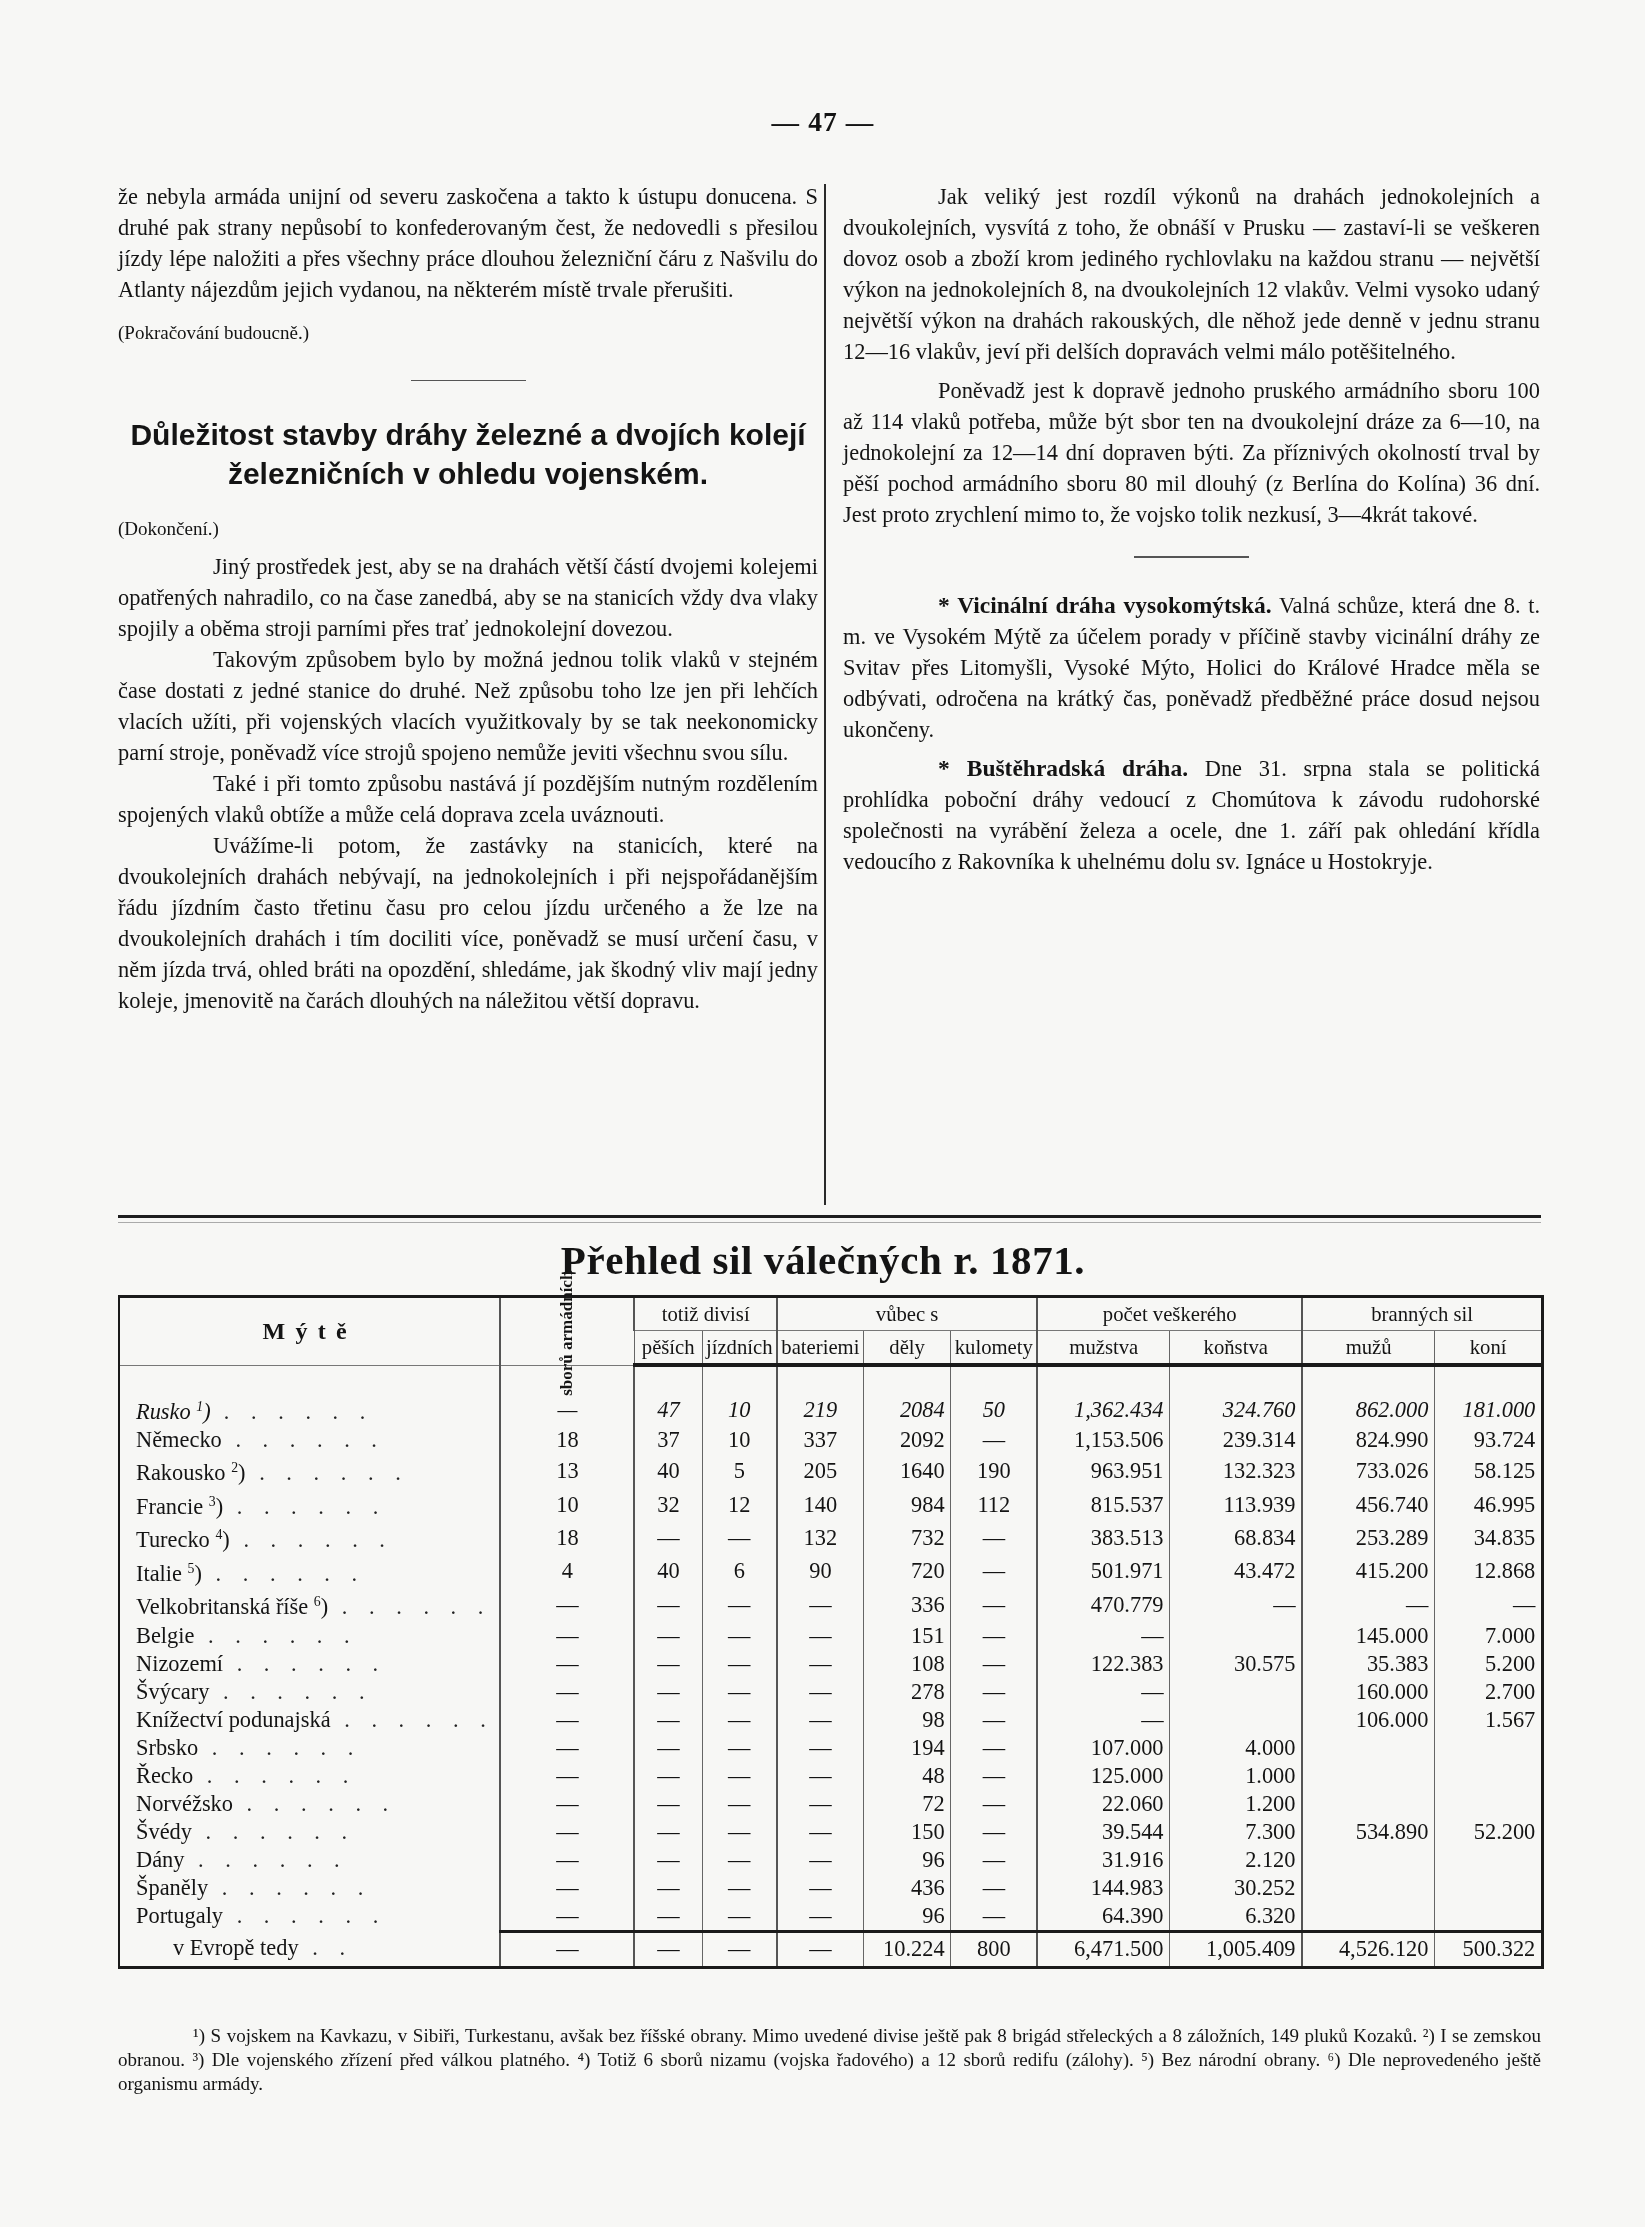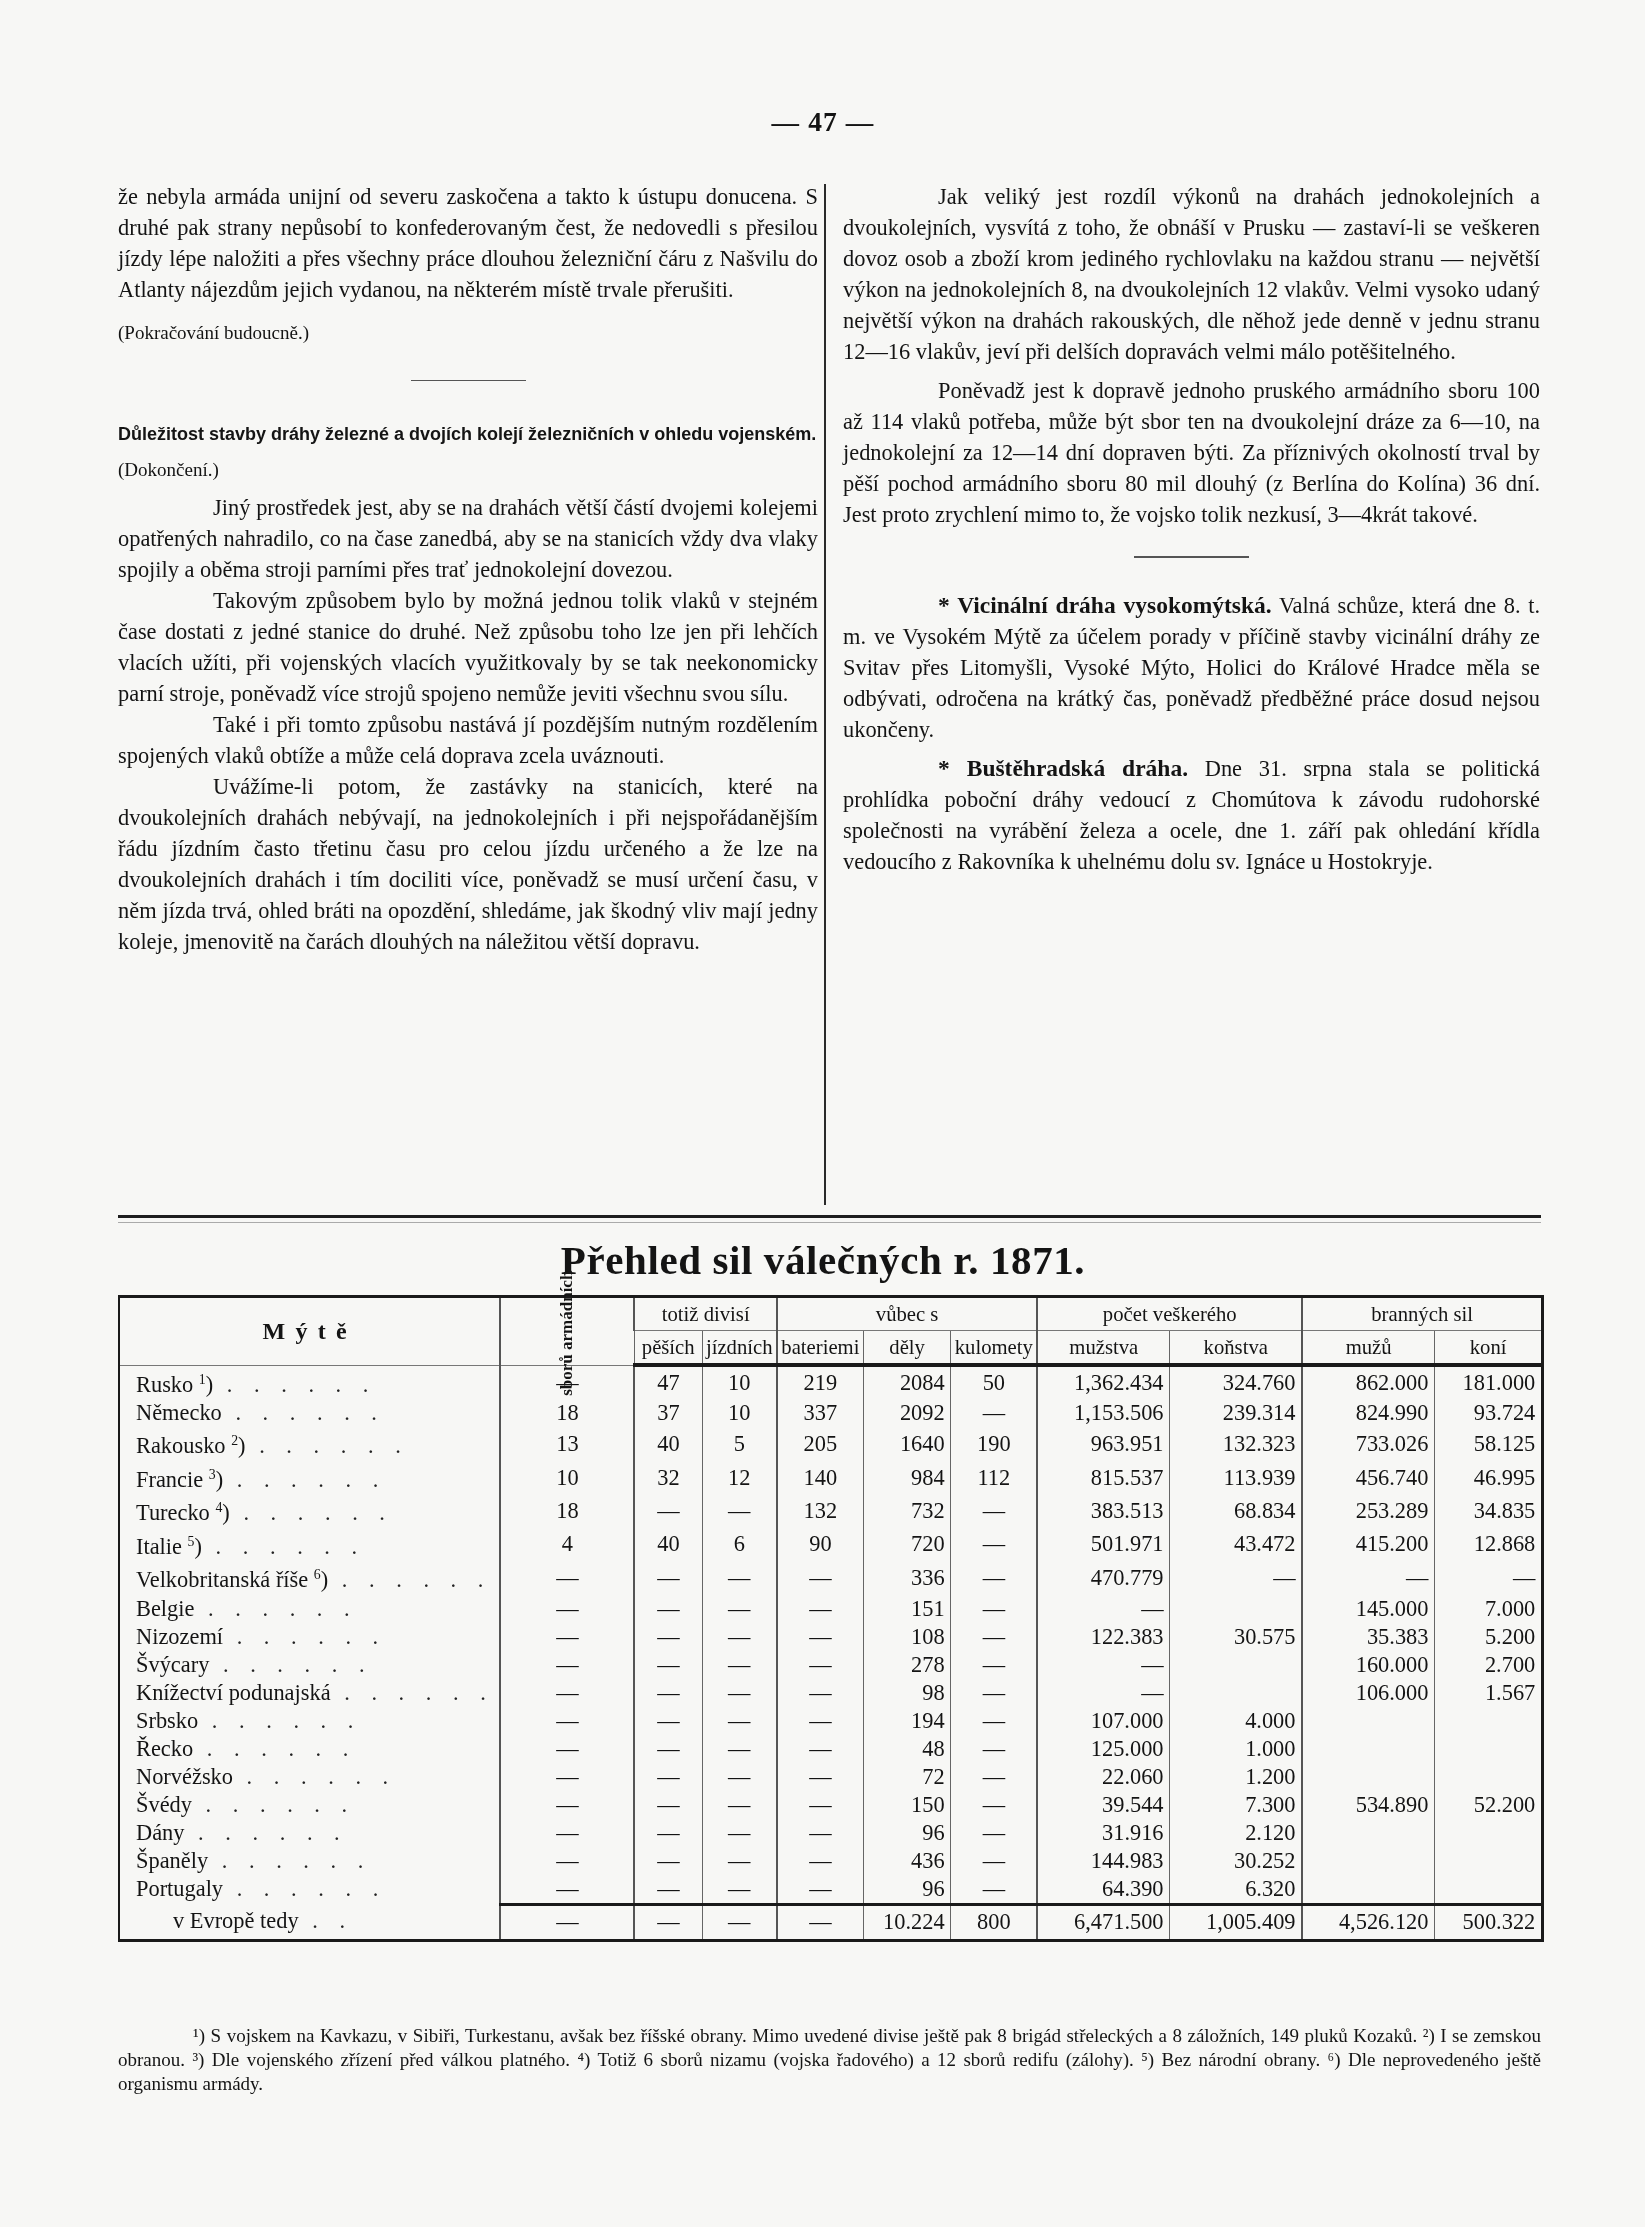--- a/index.html
+++ b/index.html
@@ -25,22 +25,22 @@
     position:absolute; left:824px; top:184px; width:1.7px; height:1021px;
     background:#2a2a2a;
   }
   .col p { margin:0; text-indent:0; }
   .col p.indent { text-indent:95px; }
   .centered { text-align:left; }
   .small-note { font-size:19px; }
   .short-rule { width:115px; height:1.7px; background:#555; margin:32px auto 34px; }
   .article-title {
     font-family:"Liberation Sans", "DejaVu Sans", sans-serif;
-    font-weight:bold; font-size:18px; line-height:39px; 
-    margin:0 0 0 0;
+    font-weight:bold; font-size:30px; line-height:39px; text-align:center;
+    margin:0 0 20px 0;
   }
   .news-title {
     font-family:"Liberation Serif", serif; font-weight:900; font-size:40px;
     text-align:center; margin:11.5px 0 17px; letter-spacing:0.6px;
   }
   .run-in { font-weight:bold; font-size:23.5px; }
   .wide-rule { position:absolute; left:118px; top:1215px; width:1423px; height:3.4px; background:#1e1e1e; }
   .wide-rule2 { position:absolute; left:118px; top:1222px; width:1423px; height:1.1px; background:#aaa; }
   .table-title {
     position:absolute; top:1236px; left:0; width:100%;
@@ -64,21 +64,21 @@
     font-size:17px; line-height:18.4px; font-weight:bold;
   }
   table.forces thead tr.last th { border-bottom:4px solid #1a1a1a; }
   table.forces td {
     border-left:1.1px solid #666; padding:0 5.7px; text-align:right;
     line-height:28px; height:28px; white-space:nowrap;
   }
   table.forces td.country { border-left:none; text-align:left; padding-left:16px; }
   table.forces td.country .dots { letter-spacing:8px; color:#222; }
   table.forces td.country sup { font-size:13.8px; }
-  table.forces tbody tr.first td { padding-top:0; }
+  table.forces tbody tr.first td { padding-top:27px;font-style:italic; }
   table.forces td.dash { text-align:center; }
   table.forces tr.total td { border-top:3.4px solid #1a1a1a; height:33px; }
   table.forces tr.total td.country { border-top:none; padding-left:53px; }
   .dbl { border-left:2.3px double #555 !important; }
   .footnotes {
     position:absolute; left:118px; top:2024px; width:1423px;
     font-size:19px; line-height:24px;
   }
   .footnotes p { margin:0; text-align:justify; }
   .footnotes p.first { text-indent:75px; }

